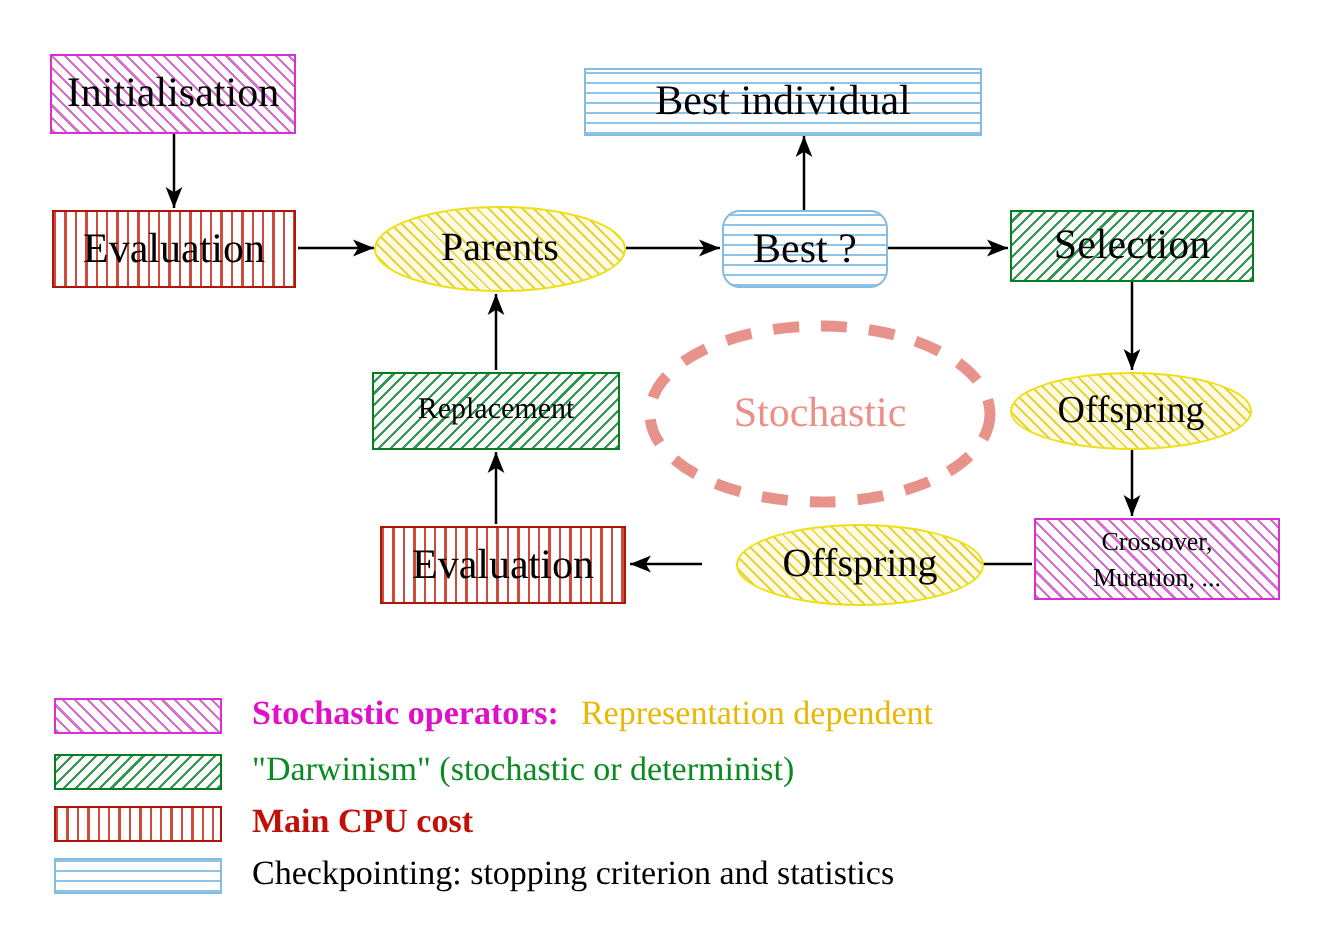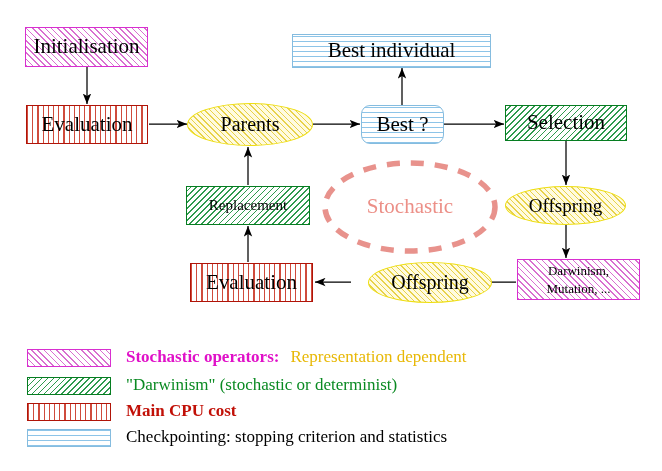--- a/index.html
+++ b/index.html
@@ -114,21 +114,21 @@
 
 <div class="node fill-green" style="left:505px;top:105px;width:122px;height:36px;">
   <span class="lbl" style="font-size:21px;text-align:right;">Selection</span>
 </div>
 
 <div class="node fill-yellow ellipse" style="left:505px;top:186px;width:121px;height:39px;">
   <span class="lbl" style="font-size:19px;">Offspring</span>
 </div>
 
 <div class="node fill-magenta" style="left:517px;top:259px;width:123px;height:41px;">
-  <span class="lbl" style="font-size:13px;line-height:1.35;">Darwinism,
+  <span class="lbl" style="font-size:13px;line-height:1.35;">Crossover,
 Mutation, ...</span>
 </div>
 
 <div class="node fill-yellow ellipse" style="left:368px;top:262px;width:124px;height:41px;">
   <span class="lbl" style="font-size:20px;">Offspring</span>
 </div>
 
 <div class="node fill-red" style="left:190px;top:263px;width:123px;height:39px;">
   <span class="lbl" style="font-size:21px;">Evaluation</span>
 </div>

